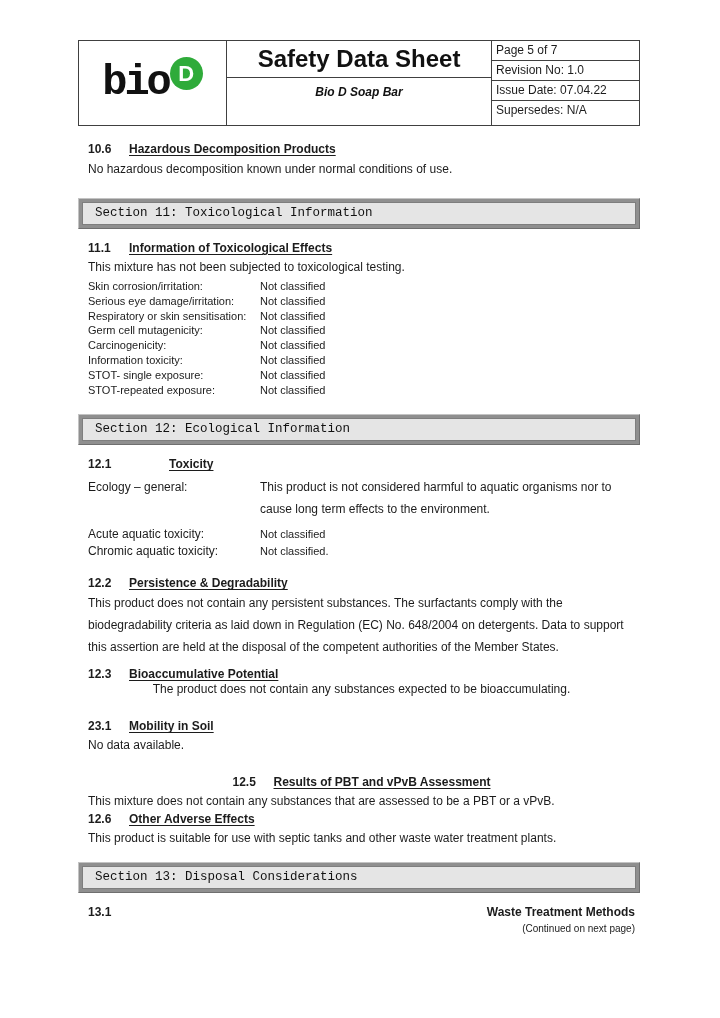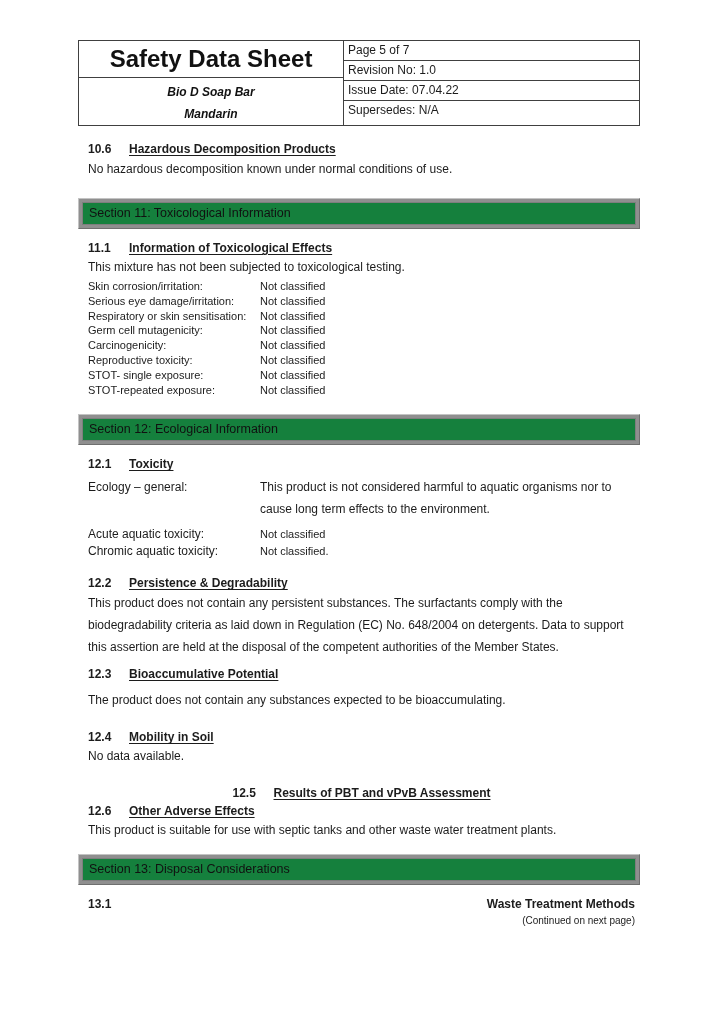--- a/index.html
+++ b/index.html
@@ -45,22 +45,22 @@
   .underlined { text-decoration:underline; text-underline-offset:2px; }
 
   .body-line { line-height:15px; }
   .para { line-height:22px; }
 
   .section-box {
     margin-left:-10px; width:562px; background:#8f8f8f; padding:3px;
     border:1px solid #c3c3c3; border-bottom-color:#6f6f6f; border-right-color:#6f6f6f;
   }
   .section-box-inner {
-    background:#15803d; border:1px solid #7e7e7e; padding:2px 6px 3px;
-    font-size:12.5px; line-height:16px; color:#111;
+    background:#e5e5e5; border:1px solid #7e7e7e; padding:2px 12px 3px;
+    font-size:12.5px; line-height:16px; color:#111;font-family:Liberation Mono, monospace;
   }
 
   .kv-table { width:100%; }
   .kv-row { display:flex; align-items:baseline; }
   .kv-label { width:172px; flex:0 0 172px; }
   .kv-table.small .kv-row { line-height:14.8px; font-size:11px; }
   .kv-table.eco .kv-row { line-height:17px; font-size:12px; }
   .kv-table.eco .kv-value.small-val { font-size:11px; }
   .kv-table.eco .kv-row.tall { margin-bottom:6px; }
   .kv-value.wide { width:372px; line-height:22px; }
@@ -68,47 +68,52 @@
   .footer-note { text-align:right; font-size:10px; line-height:13px; color:#222; }
 
   
   .mt-h106   { margin-top:16px; }
   .mt-b106   { margin-top:5px; }
   .mt-s11    { margin-top:21px; }
   .mt-h111   { margin-top:12px; }
   .mt-b111   { margin-top:4px; }
   .mt-t111   { margin-top:4px; }
   .mt-s12    { margin-top:17px; }
-  .mt-h121   { margin-top:12px; }
+  .mt-h121   { margin-top:12px;gap:40px; }
   .mt-t121   { margin-top:4px; }
   .mt-h122   { margin-top:16px; }
   .mt-b122   { margin-top:1px; }
   .mt-h123   { margin-top:9px; }
-  .mt-b123   { margin-top:11px; }
+  .mt-b123   { margin-top:0;text-align:center; }
   .mt-h124   { margin-top:22px; }
   .mt-b124   { margin-top:4px; }
   .mt-h125   { margin-top:22px;justify-content:center; }
   .mt-b125   { margin-top:4px; }
   .mt-h126   { margin-top:3px; }
   .mt-b126   { margin-top:4px; }
   .mt-s13    { margin-top:16px; }
   .mt-h131   { margin-top:12px;justify-content:space-between; }
   .mt-foot   { margin-top:2px; }
 </style>
 </head>
 <body>
 
 <div class="page">
 
   <div class="sds-header">
+    <div class="logo-cell">
+      <div class="logo-wrap">
+        <span class="logo-word">bio</span>
+        <span class="logo-badge" style="background-color: rgb(47, 171, 58);">D</span>
+      </div>
+    </div>
     <div class="title-cell">
       <div class="title-top">Safety Data Sheet</div>
       <div class="title-sub">
         <div>Bio D Soap Bar</div>
-        <div>Mandarin</div>
       </div>
     </div>
     <div class="meta-cell">
       <div class="meta-row">Page 5 of 7</div>
       <div class="meta-row">Revision No: 1.0</div>
       <div class="meta-row">Issue Date: 07.04.22</div>
       <div class="meta-row last">Supersedes: N/A</div>
     </div>
   </div>
 
@@ -145,21 +150,21 @@
       </div>
       <div class="kv-row">
         <span class="kv-label">Germ cell mutagenicity:</span>
         <span class="kv-value">Not classified</span>
       </div>
       <div class="kv-row">
         <span class="kv-label">Carcinogenicity:</span>
         <span class="kv-value">Not classified</span>
       </div>
       <div class="kv-row">
-        <span class="kv-label">Reproductive toxicity:</span>
+        <span class="kv-label">Information toxicity:</span>
         <span class="kv-value">Not classified</span>
       </div>
       <div class="kv-row">
         <span class="kv-label">STOT- single exposure:</span>
         <span class="kv-value">Not classified</span>
       </div>
       <div class="kv-row">
         <span class="kv-label">STOT-repeated exposure:</span>
         <span class="kv-value">Not classified</span>
       </div>
@@ -195,29 +200,30 @@
     </div>
     <div class="para mt-b122">This product does not contain any persistent substances. The surfactants comply with the biodegradability criteria as laid down in Regulation (EC) No. 648/2004 on detergents. Data to support this assertion are held at the disposal of the competent authorities of the Member States.</div>
 
     <div class="sub-heading mt-h123">
       <span class="sub-num">12.3</span>
       <span class="underlined">Bioaccumulative Potential</span>
     </div>
     <div class="body-line mt-b123">The product does not contain any substances expected to be bioaccumulating.</div>
 
     <div class="sub-heading mt-h124">
-      <span class="sub-num">12.4</span>
+      <span class="sub-num">23.1</span>
       <span class="underlined">Mobility in Soil</span>
     </div>
     <div class="body-line mt-b124">No data available.</div>
 
     <div class="sub-heading mt-h125">
       <span class="sub-num">12.5</span>
       <span class="underlined">Results of PBT and vPvB Assessment</span>
     </div>
+    <div class="body-line mt-b125">This mixture does not contain any substances that are assessed to be a PBT or a vPvB.</div>
 
     <div class="sub-heading mt-h126">
       <span class="sub-num">12.6</span>
       <span class="underlined">Other Adverse Effects</span>
     </div>
     <div class="body-line mt-b126">This product is suitable for use with septic tanks and other waste water treatment plants.</div>
 
     <div class="section-box mt-s13">
       <div class="section-box-inner">Section 13: Disposal Considerations</div>
     </div>

